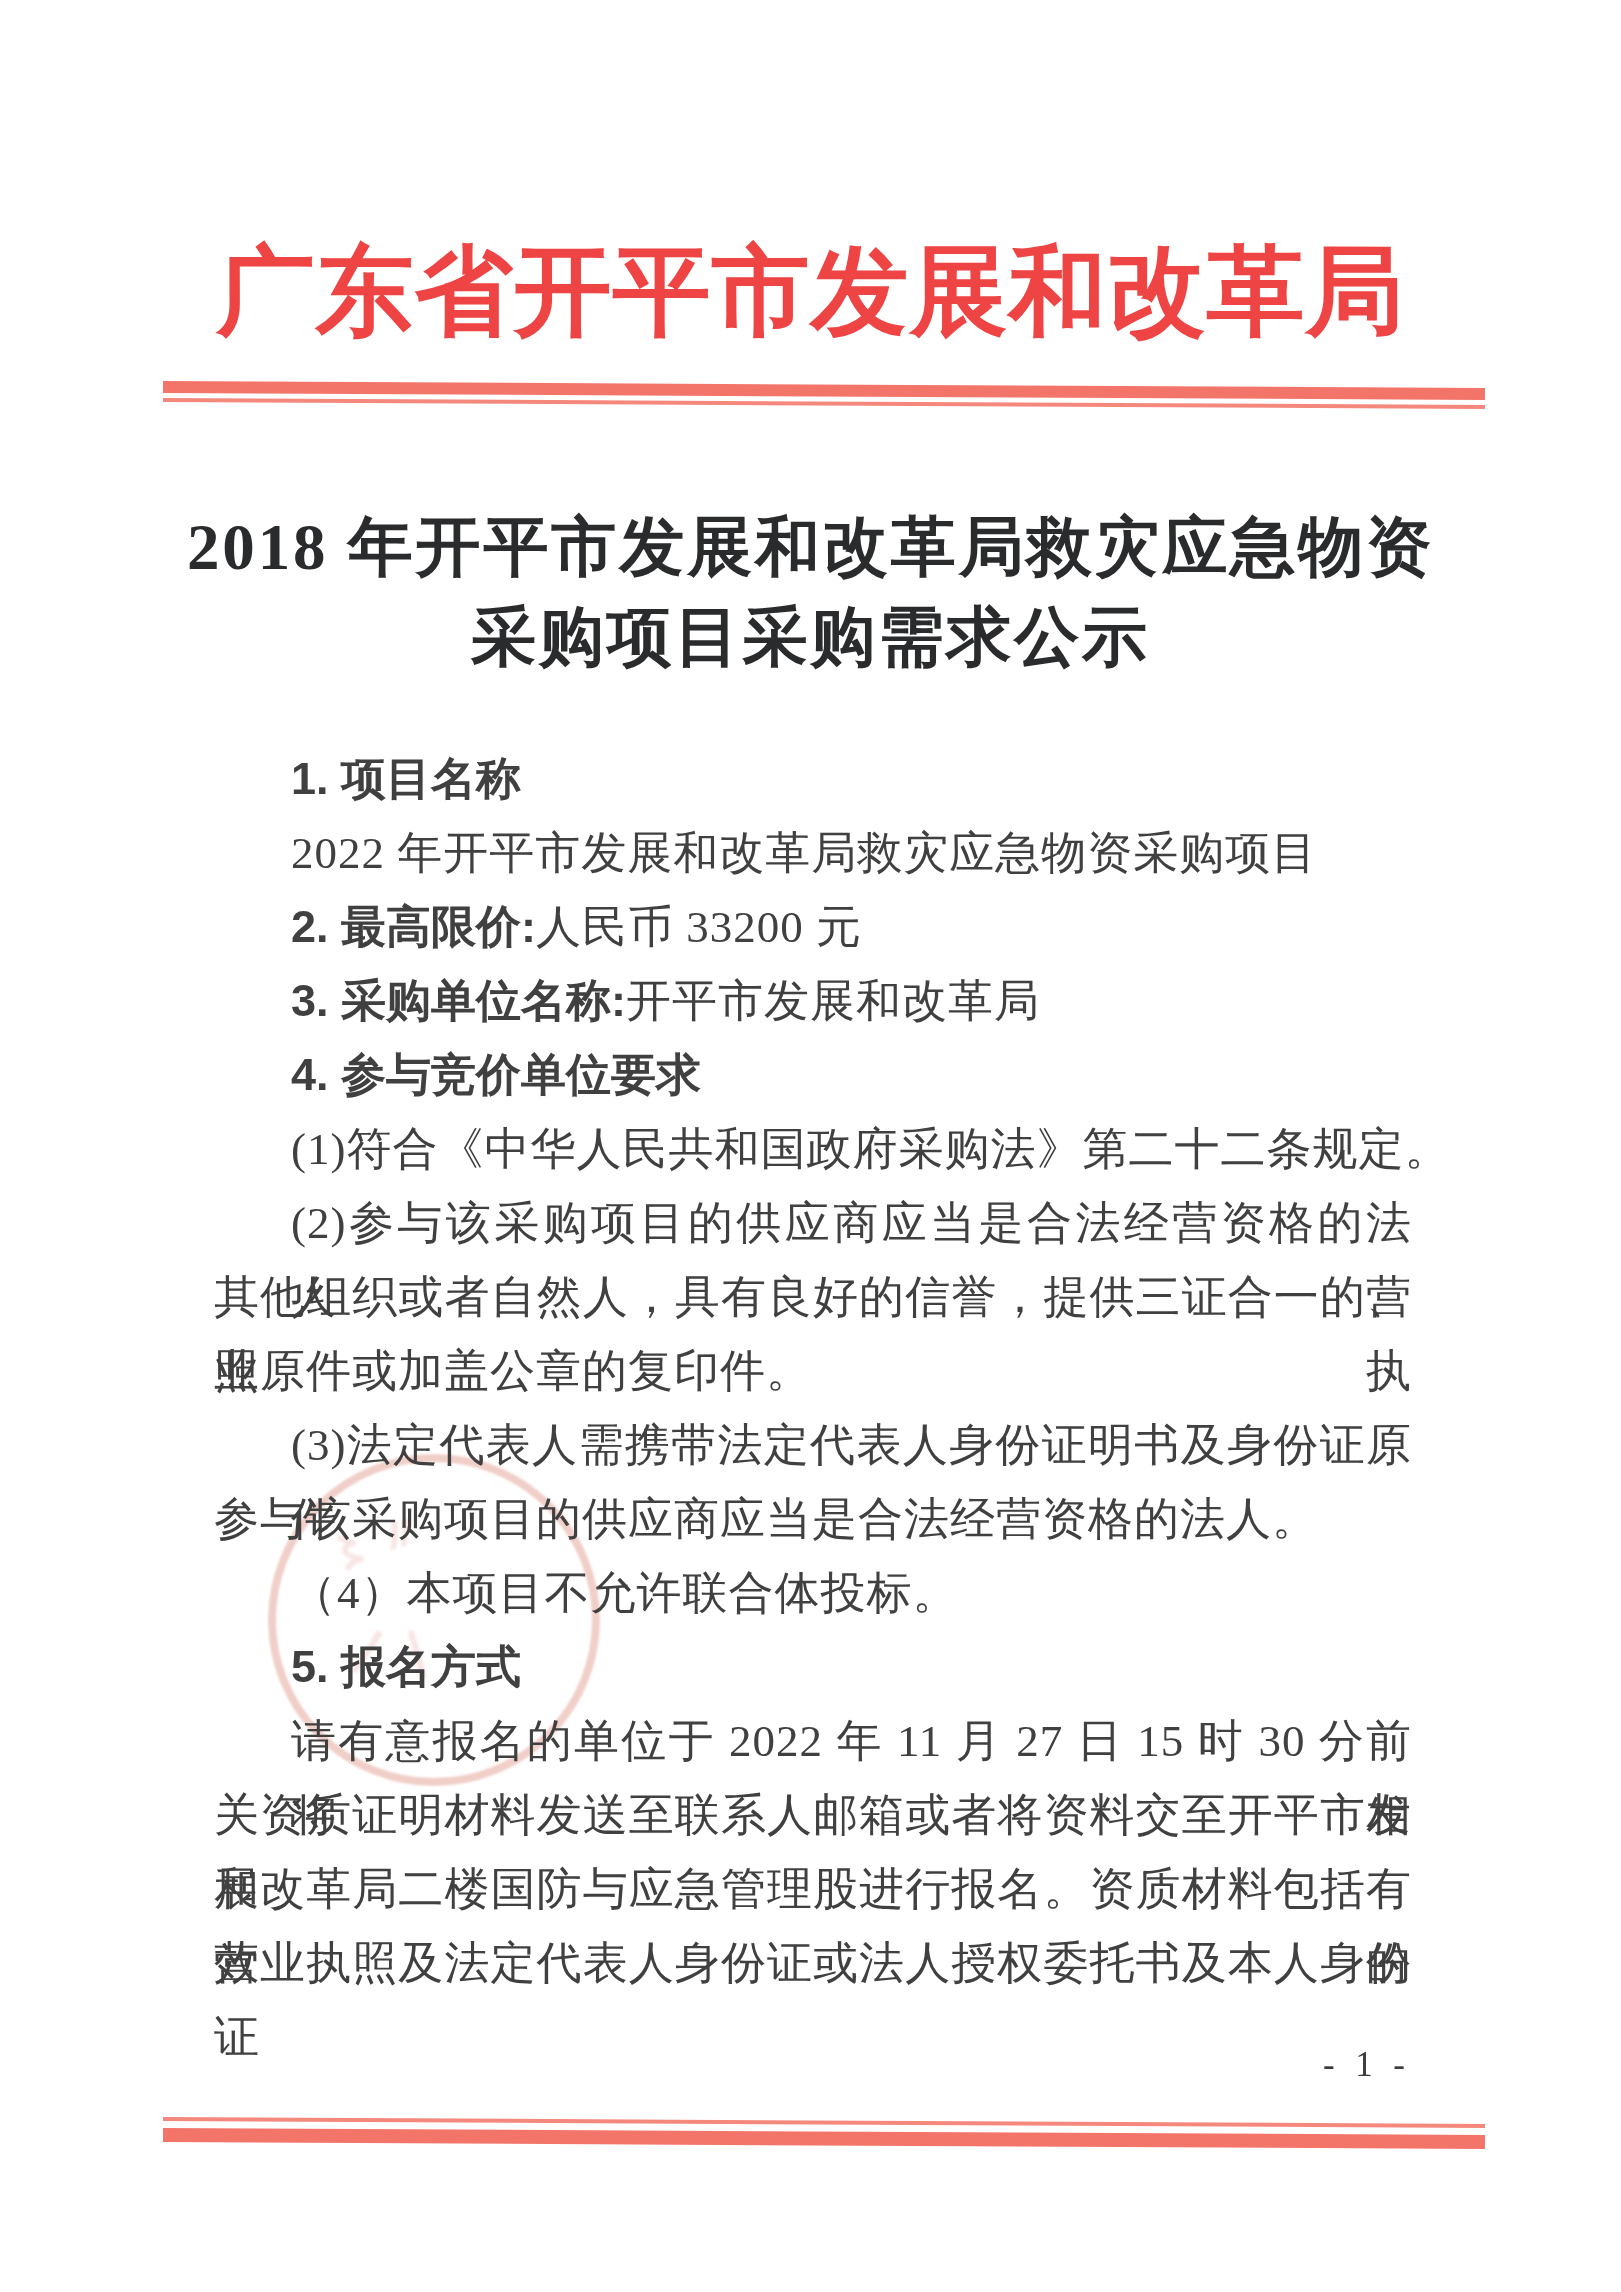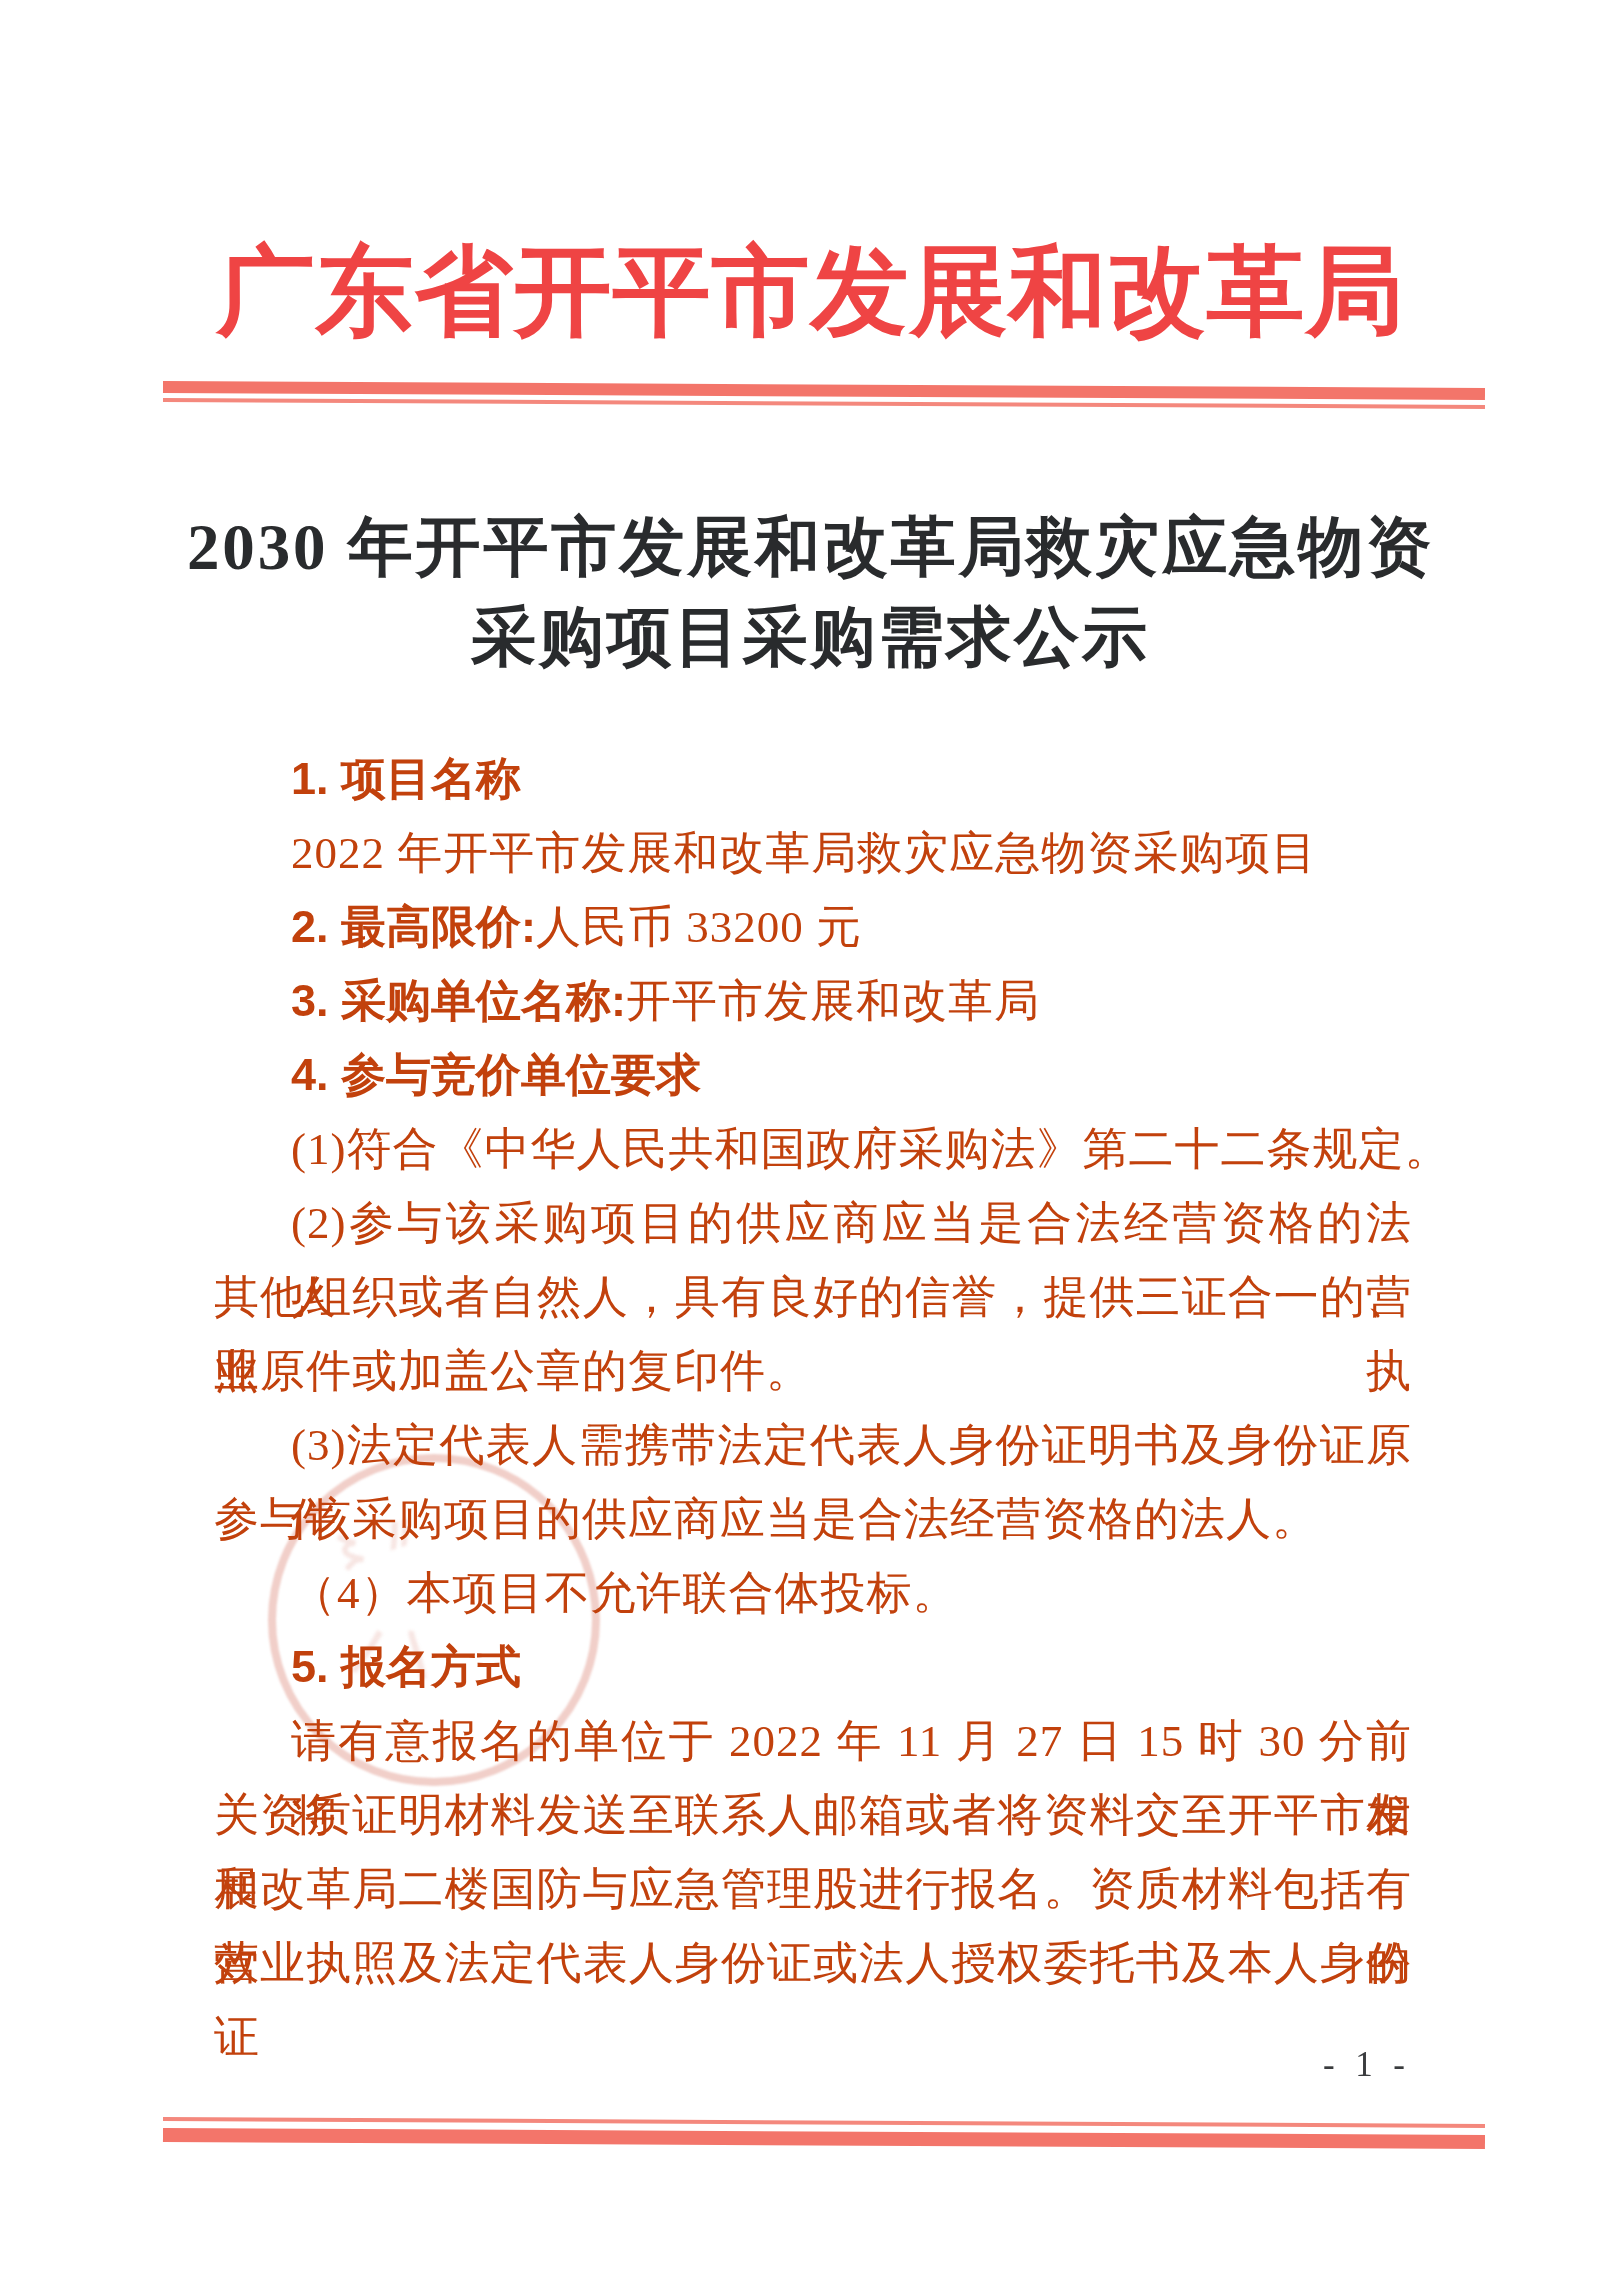--- a/index.html
+++ b/index.html
@@ -39,21 +39,21 @@
     font-weight:bold;
     font-size:65px;
     line-height:90px;
     letter-spacing:2.9px;
   }
   
   .body-lines{
     position:absolute;
     left:214px;top:742px;
     width:1198px;
-    color:#c2410c;
+    color:#404040;
     font-size:45px;
   }
   .bline{
     line-height:74px;
     height:74px;
     white-space:nowrap;
     letter-spacing:1px;
   }
   .bline.fill{
     white-space:normal;
@@ -106,21 +106,21 @@
 <body>
 
 <div class="page">
 
   <div class="org-title">广东省开平市发展和改革局</div>
 
   <div class="rule rule-top-thick"></div>
   <div class="rule rule-top-thin"></div>
 
   <div class="doc-title">
-    <div>2030 年开平市发展和改革局救灾应急物资</div>
+    <div>2018 年开平市发展和改革局救灾应急物资</div>
     <div>采购项目采购需求公示</div>
   </div>
 
   <div class="stamp"></div>
   <div class="stamp-mark m1">〻〃</div>
   <div class="stamp-mark m2">〳〵</div>
 
   <div class="body-lines" id="body-lines">
       <div class="bline indent"><span class="seg-bold">1. 项目名称</span></div>
       <div class="bline indent"><span class="seg-reg">2022 年开平市发展和改革局救灾应急物资采购项目</span></div>

